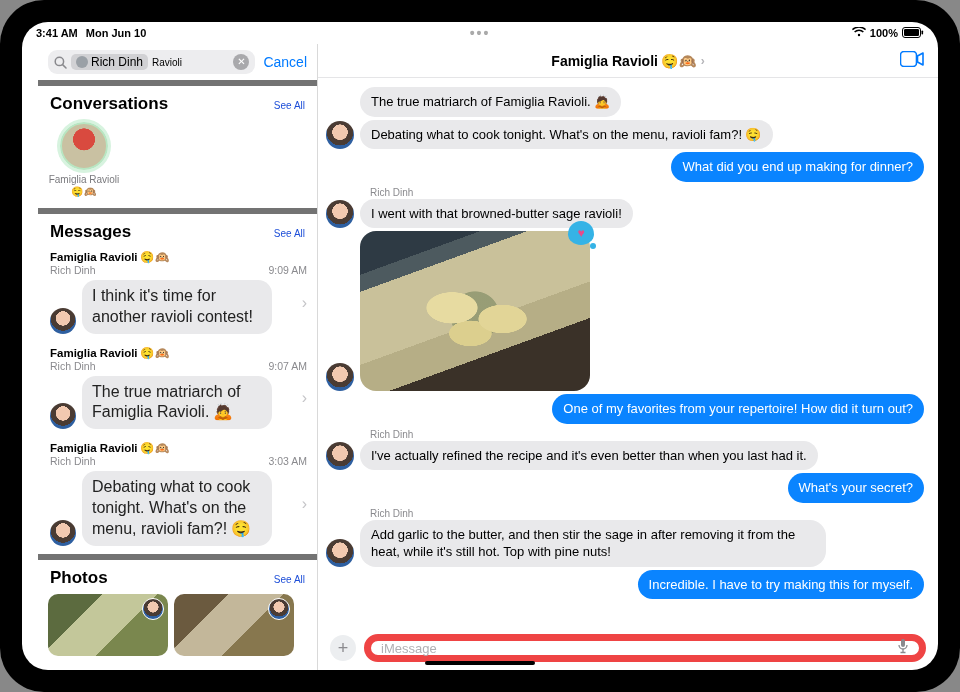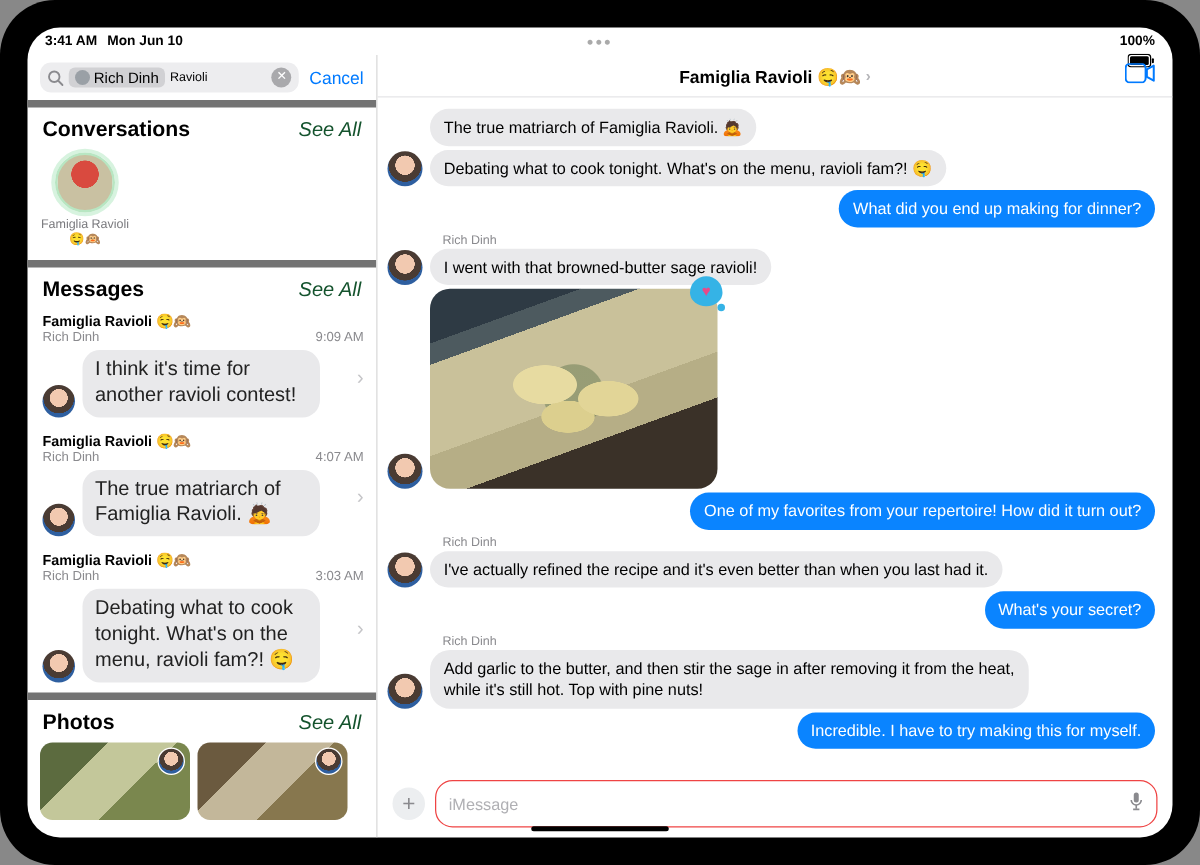--- a/index.html
+++ b/index.html
@@ -27,26 +27,27 @@
     align-items: center;
     justify-content: space-between;
     padding: 0 14px;
     font-size: 11px;
     font-weight: 600;
     color: #000;
     flex-shrink: 0;
   }
   .status-left { display: flex; gap: 8px; }
   .status-center { position: absolute; left: 50%; transform: translateX(-50%); font-size: 14px; letter-spacing: 2px; color: #aaa; }
-  .status-right { display: flex; gap: 4px; align-items: flex-end; flex-direction: column; }
+  .status-right { display: flex; gap: 4px; align-items: flex-start; }
   .wifi-icon, .battery-icon { display: inline-flex; }
   .main-split {
     flex: 1;
     display: flex;
     min-height: 0;
+    margin-left: 16px;
   }
   
   .sidebar {
     width: 280px;
     flex-shrink: 0;
     border-right: 1px solid #d9d9d9;
     display: flex;
     flex-direction: column;
     overflow-y: auto;
   }
@@ -93,21 +94,21 @@
     border-top: 6px solid #737373;
   }
   .section:first-of-type { border-top: none; }
   .section-header {
     display: flex;
     justify-content: space-between;
     align-items: baseline;
     padding: 8px 12px 4px;
   }
   .section-title { font-size: 17px; font-weight: 700; }
-  .see-all { color: #14532d; font-size: 16px; font-style: italic; }
+  .see-all { color: #1d4ed8; font-size: 10px; }
   .conv-list { display: flex; padding: 4px 10px 10px; gap: 10px; }
   .conv-item { width: 72px; text-align: center; }
   .conv-avatar {
     width: 48px; height: 48px; border-radius: 50%; margin: 0 auto 4px;
     background: radial-gradient(circle at 50% 35%, #d94a3f 0 30%, #c9c1a2 31% 100%);
     border: 2px solid #b8e6c2;
     box-shadow: 0 0 0 3px #d7f3df;
   }
   .conv-name { font-size: 10px; color: #7a7a7e; line-height: 1.2; }
   .msg-result {
@@ -199,21 +200,21 @@
   .tapback .tb-heart{ color:#e74a8a; font-size:12px; }
   .tapback .tb-dot{position:absolute; right:-2px; bottom:-2px; width:6px;height:6px;background:#35b3e6;border-radius:50%;}
   .compose {
     display:flex; align-items:center; gap:8px; padding:6px 12px 8px;
   }
   .compose .plus {
     width:26px;height:26px;border-radius:50%;background:#eceef0;color:#8a8a8e;
     display:flex;align-items:center;justify-content:center;font-size:18px;font-weight:400;
   }
   .compose .field {
-    flex:1; height:38px; border:1px solid #ef4444; border-radius:14px;
+    flex:1; height:28px; border:7px solid #ef4444; border-radius:14px;
     display:flex; align-items:center; padding:0 10px; justify-content:space-between;
     color:#b0b0b4;
   }
   .compose .placeholder { font-size:13px; }
   .compose .mic { color:#8a8a8e; }
   .home-indicator{
     position:absolute; bottom:5px; left:50%; transform:translateX(-50%);
     width:110px; height:4px; background:#000; border-radius:3px;
   }
 </style>
@@ -295,21 +296,21 @@
                 <div class="bubble-row">
                   <div class="small-avatar"></div>
                   <div class="bubble">I think it's time for another ravioli contest!</div>
                 </div>
                 <span class="chev">›</span>
               </div>
               <div class="msg-result">
                 <div class="title-line">Famiglia Ravioli 🤤🙉</div>
                 <div class="sub-line">
                   <span>Rich Dinh</span>
-                  <span>4:07 AM</span>
+                  <span>9:07 AM</span>
                 </div>
                 <div class="bubble-row">
                   <div class="small-avatar"></div>
                   <div class="bubble">The true matriarch of Famiglia Ravioli. 🙇</div>
                 </div>
                 <span class="chev">›</span>
               </div>
               <div class="msg-result">
                 <div class="title-line">Famiglia Ravioli 🤤🙉</div>
                 <div class="sub-line">

